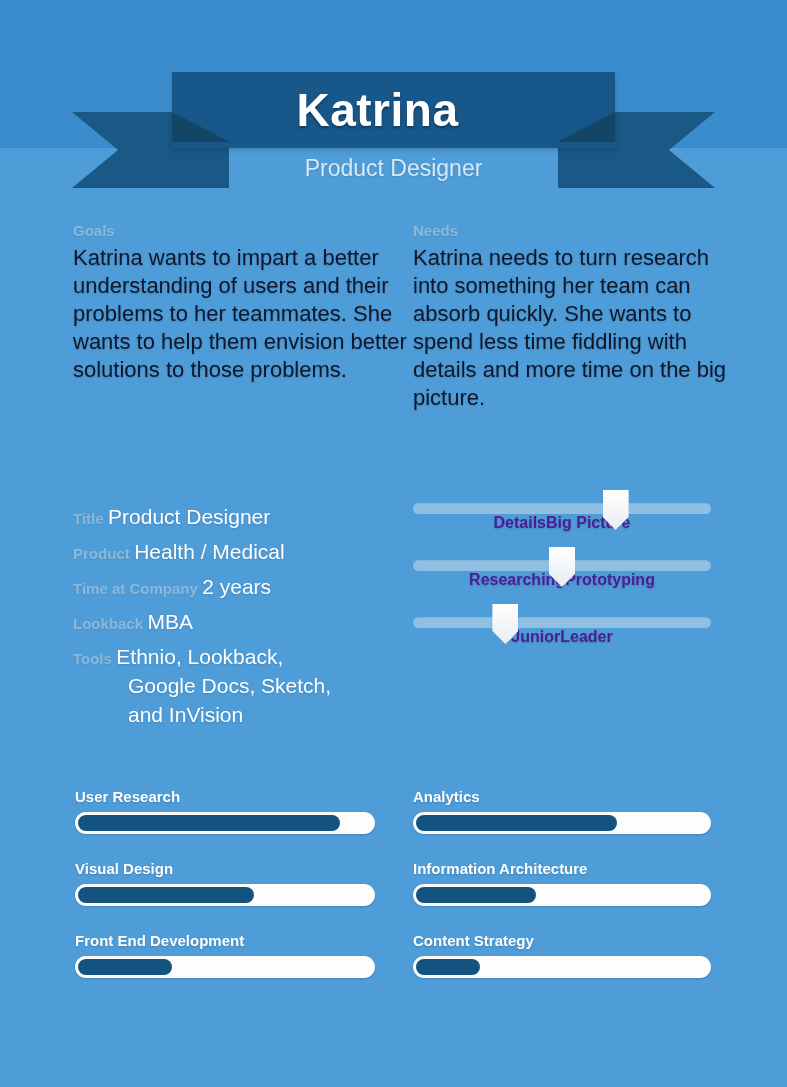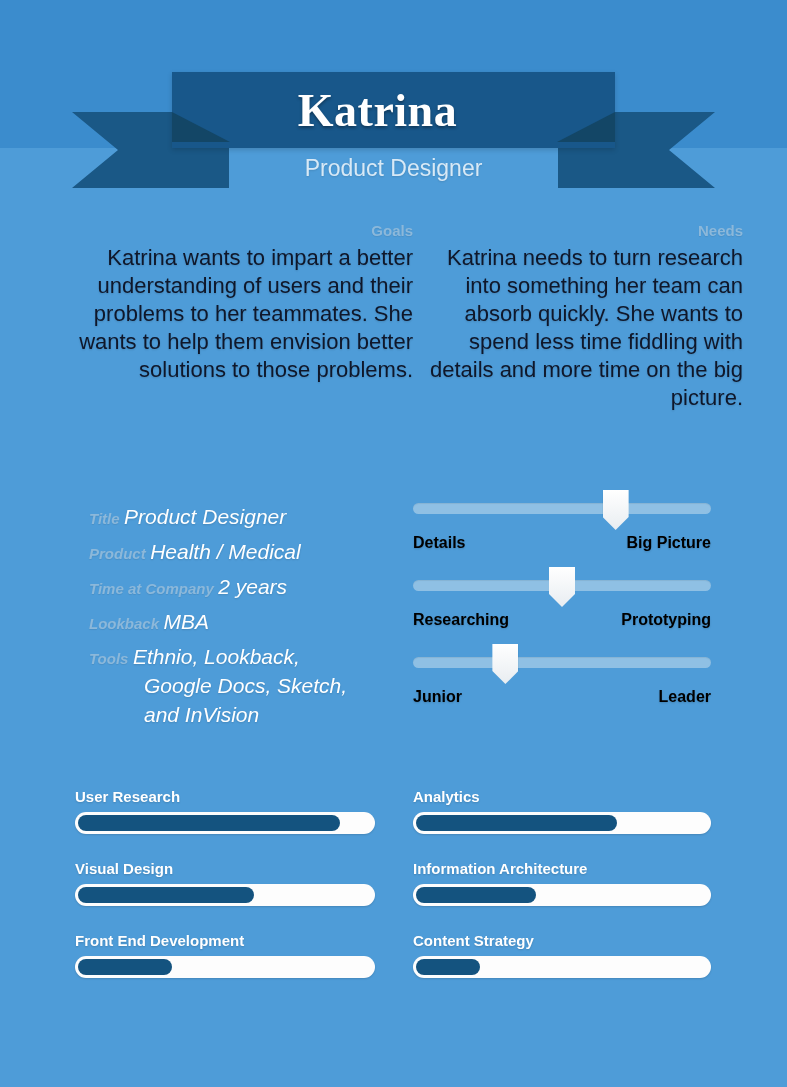--- a/index.html
+++ b/index.html
@@ -76,62 +76,60 @@
     left: 172px; top: 12px;
     width: 411px; height: 76px;
     display: flex;
     align-items: center;
     justify-content: center;
     color: #ffffff;
     font-size: 46px;
     font-weight: bold;
     letter-spacing: 0.5px;
     text-shadow: 0 2px 3px rgba(0,0,0,0.35);
-    font-family: Liberation Serif, serif;
   }
   .ribbon-subtitle {
     position: absolute;
     left: 0; top: 95px;
     width: 787px;
     text-align: center;
     color: #d8e9f6;
     font-size: 23px;
     text-shadow: 0 1px 2px rgba(0,0,0,0.12);
   }
 
   
   .narrative {
     position: absolute;
     top: 222px;
     width: 787px;
     display: flex;
   }
-  .narrative-col { width: 340px; text-align: right; }
+  .narrative-col { width: 340px; }
   .narrative-col.left  { margin-left: 73px; }
   .narrative-col.right { margin-left: 0px; width: 330px; }
   .section-label {
     color: #8cb8da;
     font-size: 15px;
     font-weight: bold;
     margin-bottom: 5px;
     text-shadow: 0 1px 1px rgba(0,0,0,0.08);
   }
   .narrative-text {
     color: #0f172a;
     font-size: 22px;
     line-height: 28px;
     text-shadow: 0 1px 2px rgba(0,0,0,0.14);
   }
 
   
   .attributes {
     position: absolute;
-    left: 89px; top: 503px;
+    left: 73px; top: 503px;
     width: 330px;
-    font-style: italic;
   }
   .attr-row {
     margin-bottom: 6px;
     line-height: 27px;
   }
   .attr-key {
     color: #8cb8da;
     font-size: 15px;
     font-weight: bold;
     text-shadow: 0 1px 1px rgba(0,0,0,0.08);
@@ -165,23 +163,23 @@
     position: absolute;
     top: -13px;
     width: 26px; height: 40px;
     margin-left: -13px;
     background: linear-gradient(#ffffff, #e8edf1);
     clip-path: polygon(0 0, 26px 0, 26px 27px, 13px 40px, 0 27px);
     filter: drop-shadow(0 2px 2px rgba(0,0,0,0.22));
   }
   .slider-labels {
     display: flex;
-    justify-content: space-between;
-    margin-top: 20px;
-    color: #000000;
+    justify-content: center;
+    margin-top: 0;
+    color: #4c1d95;
     font-size: 16px;
     font-weight: bold;
     text-shadow: 0 1px 2px rgba(0,0,0,0.16);
   }
 
   
   .skills {
     position: absolute;
     top: 788px;
     width: 759px;

